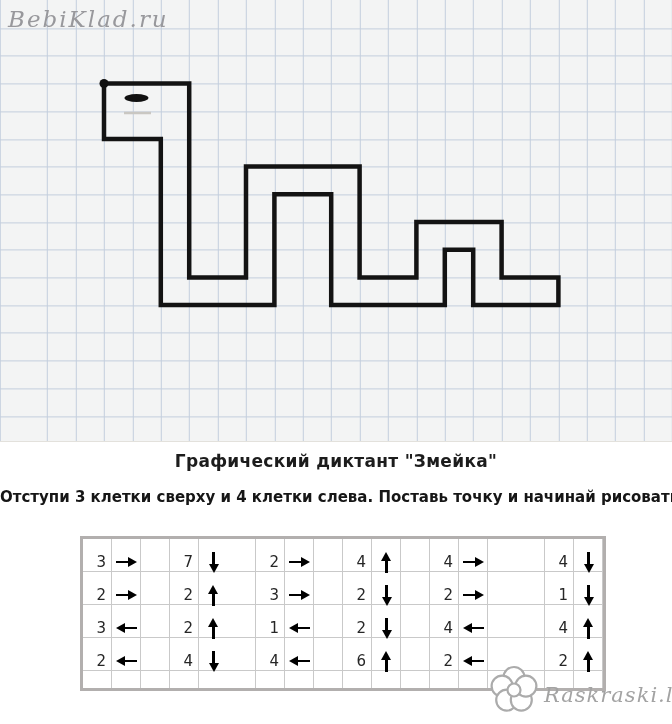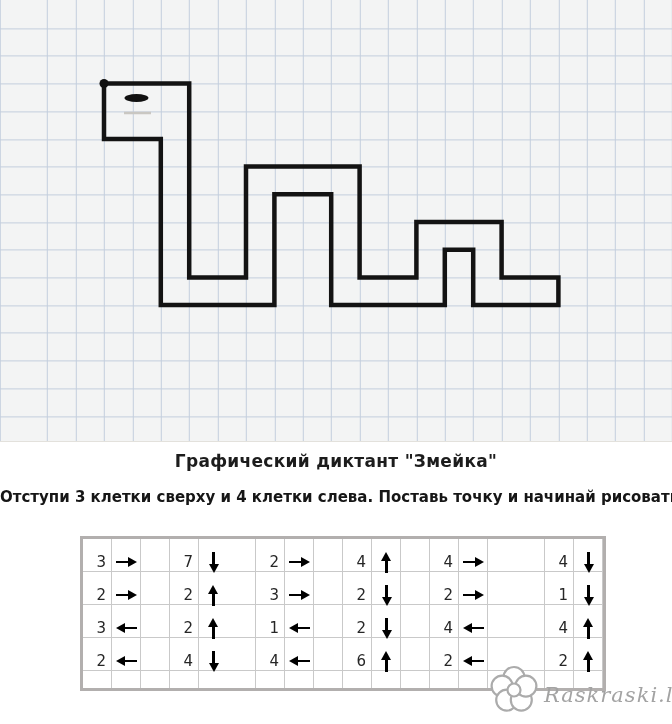--- a/index.html
+++ b/index.html
@@ -48,20 +48,21 @@
   .wm-bottom{position:absolute;left:486px;top:660px;display:flex;align-items:center;}
   .wm-bottom .wm-text{font-family:"DejaVu Serif",serif;font-style:italic;font-size:21px;
     color:#a3a3a3;letter-spacing:1px;margin-left:2px;margin-top:14px;}
 </style>
 </head>
 <body>
 
 <div class="page">
 
   <div class="paper">
+    <div class="wm-top">BebiKlad.ru</div>
     <svg width="672" height="441" viewBox="0 0 672 441">
       <polyline fill="none" stroke="#131313" stroke-width="4.5" stroke-linejoin="miter" stroke-linecap="square" points="104,83.5 189.2,83.5 189.2,277.4 246,277.4 246,166.6 359.6,166.6 359.6,277.4 416.4,277.4 416.4,222 501.59999999999997,222 501.59999999999997,277.4 558.4,277.4 558.4,305.1 473.2,305.1 473.2,249.7 444.79999999999995,249.7 444.79999999999995,305.1 331.2,305.1 331.2,194.3 274.4,194.3 274.4,305.1 160.8,305.1 160.8,138.9 104,138.9 104,83.5"></polyline>
       <line stroke-width="2.5" x1="124" y1="113" x2="151" y2="113" stroke="#c9c7c2"></line>
       <circle fill="#111" cx="104" cy="83.5" r="4.5"></circle>
       <ellipse fill="#111" cx="136.5" cy="98" rx="12" ry="4"></ellipse>
     </svg>
   </div>
 
   <div class="title">Графический диктант "Змейка"</div>
   <div class="instruction">Отступи 3 клетки сверху и 4 клетки слева. Поставь точку и начинай рисовать.</div>

